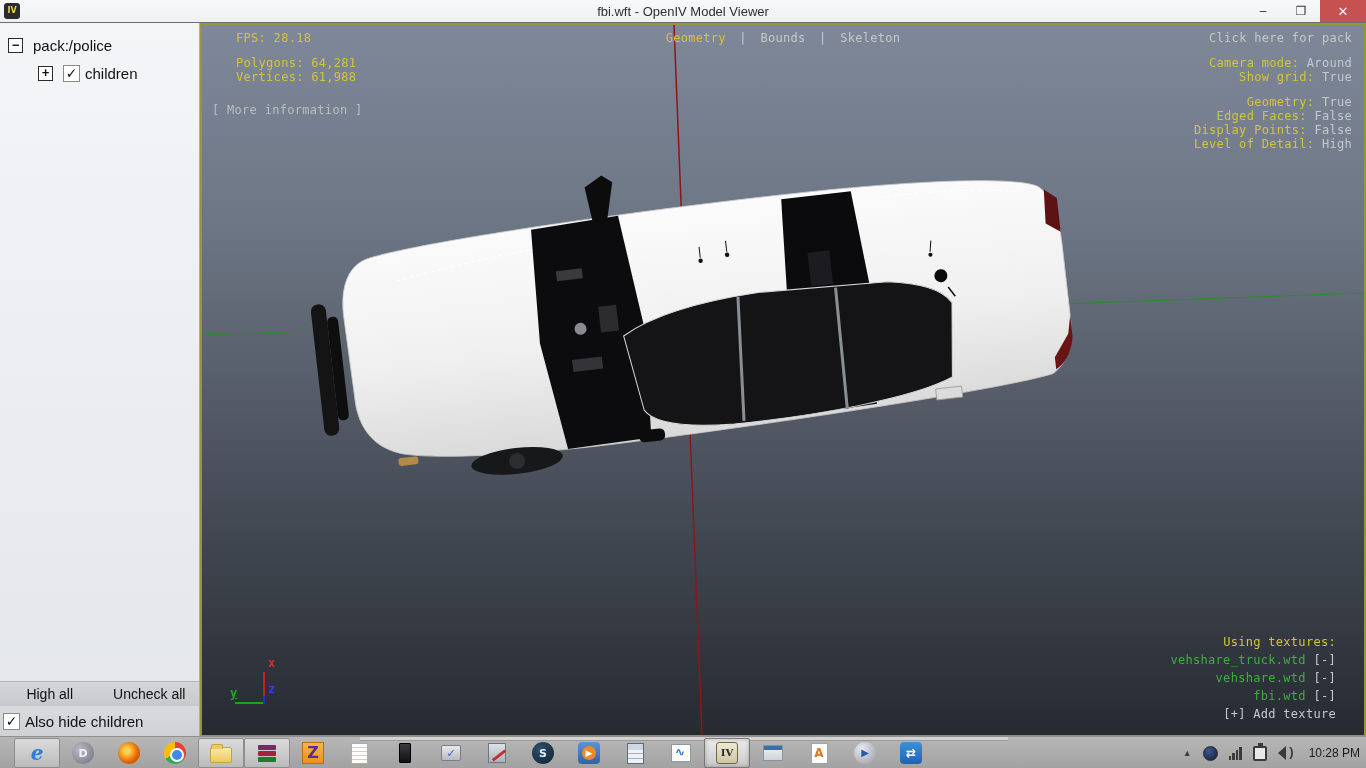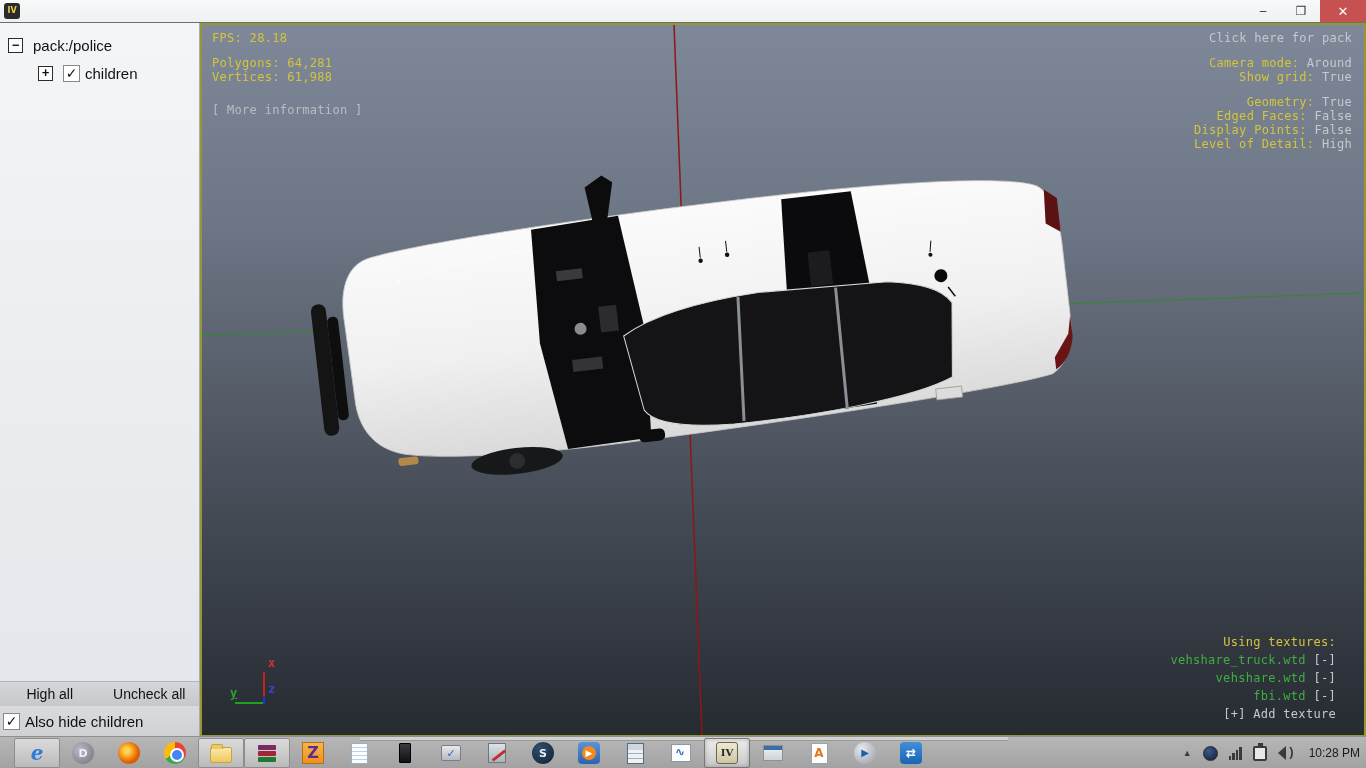--- a/index.html
+++ b/index.html
@@ -46,21 +46,21 @@
   .viewport { position:absolute; left:200px; top:0; width:1166px; height:714px;
               border:2px solid #97972f;
               background:linear-gradient(#7f8898 0%, #6d7685 28%, #4d545f 60%, #262a31 100%);
               overflow:hidden; }
   .mono { font-family:"DejaVu Sans Mono", monospace; font-size:12px; letter-spacing:.3px; }
   .yellow { color:#d3c53b; }
   .gray { color:#c6c8cc; }
   .green { color:#3fae3f; }
 
   .stats { position:absolute; left:10px; top:6px; }
-  .stats .line { height:14px; }
+  .stats .line { height:14px;margin-left:24px; }
   .stats .gap { height:11px; }
   .more-info { color:#b9bdc4; margin-top:19px; }
 
   .tabs { position:absolute; top:6px; left:0; width:100%; text-align:center; }
   .tabs span { margin:0 3px; }
 
   .settings { position:absolute; right:12px; top:6px; text-align:right; }
   .settings .line { height:14px; }
   .settings .gap { height:11px; }
 
@@ -153,20 +153,21 @@
   .speaker::after { content:")"; position:absolute; right:0px; top:-2px; color:#3a3a3a; font-size:13px; font-weight:bold; }
   .clock { font-size:12px; color:#1a1a1a; padding-left:4px; }
 </style>
 </head>
 <body>
 
 <div class="stage">
 
   <div class="titlebar">
     <div class="app-icon">IV</div>
+    <div class="title-text">fbi.wft - OpenIV Model Viewer</div>
     <div class="win-controls">
       <div class="win-btn">–</div>
       <div class="win-btn">❐</div>
       <div class="win-btn close">✕</div>
     </div>
   </div>
 
   <div class="main">
 
     <div class="sidebar">
@@ -257,20 +258,27 @@
       </svg>
 
       <div class="stats mono">
         <div class="line yellow">FPS: 28.18</div>
         <div class="gap"></div>
         <div class="line yellow">Polygons: 64,281</div>
         <div class="line yellow">Vertices: 61,988</div>
         <div class="more-info">[ More information ]</div>
       </div>
 
+      <div class="tabs mono">
+        <span class="yellow">Geometry</span>
+        <span class="gray">|</span>
+        <span class="gray">Bounds</span>
+        <span class="gray">|</span>
+        <span class="gray">Skeleton</span>
+      </div>
 
       <div class="settings mono">
         <div class="line gray">Click here for pack</div>
         <div class="gap"></div>
         <div class="line">
           <span class="yellow">Camera mode:</span>
           <span class="gray">Around</span>
         </div>
         <div class="line">
           <span class="yellow">Show grid:</span>

